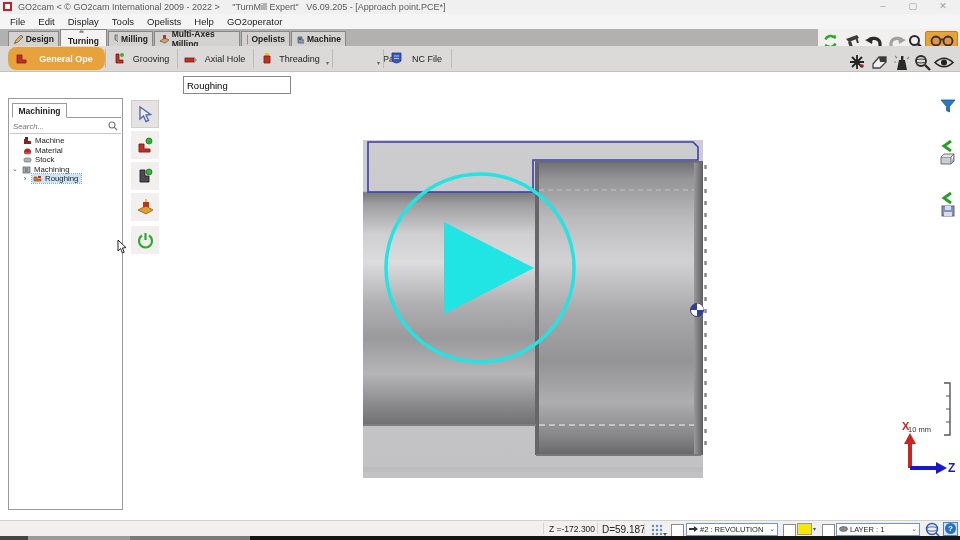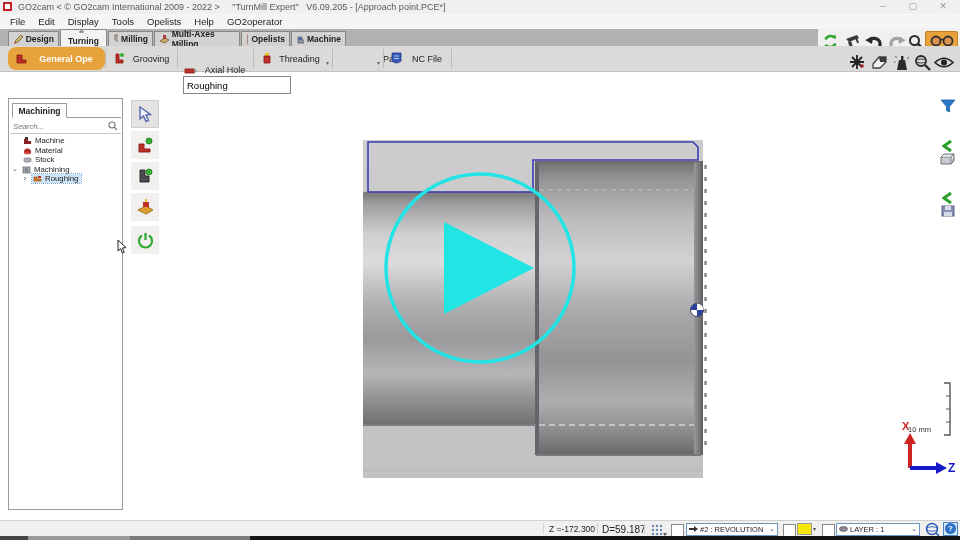--- a/index.html
+++ b/index.html
@@ -129,21 +129,21 @@
     </div>
     <div class="rsep" style="left:105px;"></div>
     <div class="rbtn" style="left:106px;width:71px;">
       <svg width="14" height="14" viewBox="0 0 14 14">
           <path d="M4 2 L7 2 L7 8 L11 8 L11 11 L4 11 Z" fill="#c03028" stroke="#801810" stroke-width="0.8"></path>
           <circle cx="10" cy="3" r="2" fill="#38b038"></circle>
         </svg>
       <span style="flex:1;text-align:center;">Grooving</span>
     </div>
     <div class="rsep" style="left:177px;"></div>
-    <div class="rbtn" style="left:178px;width:75px;margin-top:11px;">
+    <div class="rbtn" style="left:178px;width:75px;">
       <svg width="14" height="14" viewBox="0 0 14 14">
           <rect x="1" y="6" width="9" height="4" fill="#c03028" stroke="#801810" stroke-width="0.8"></rect>
           <path d="M10 5 L13 8 L10 11 Z" fill="#989088"></path>
         </svg>
       <span style="flex:1;text-align:center;">Axial Hole</span>
     </div>
     <div class="rsep" style="left:253px;"></div>
     <div class="rbtn" style="left:254px;width:72px;">
       <svg width="14" height="14" viewBox="0 0 14 14">
           <rect x="5" y="1" width="4" height="3" fill="#e8c820"></rect>

